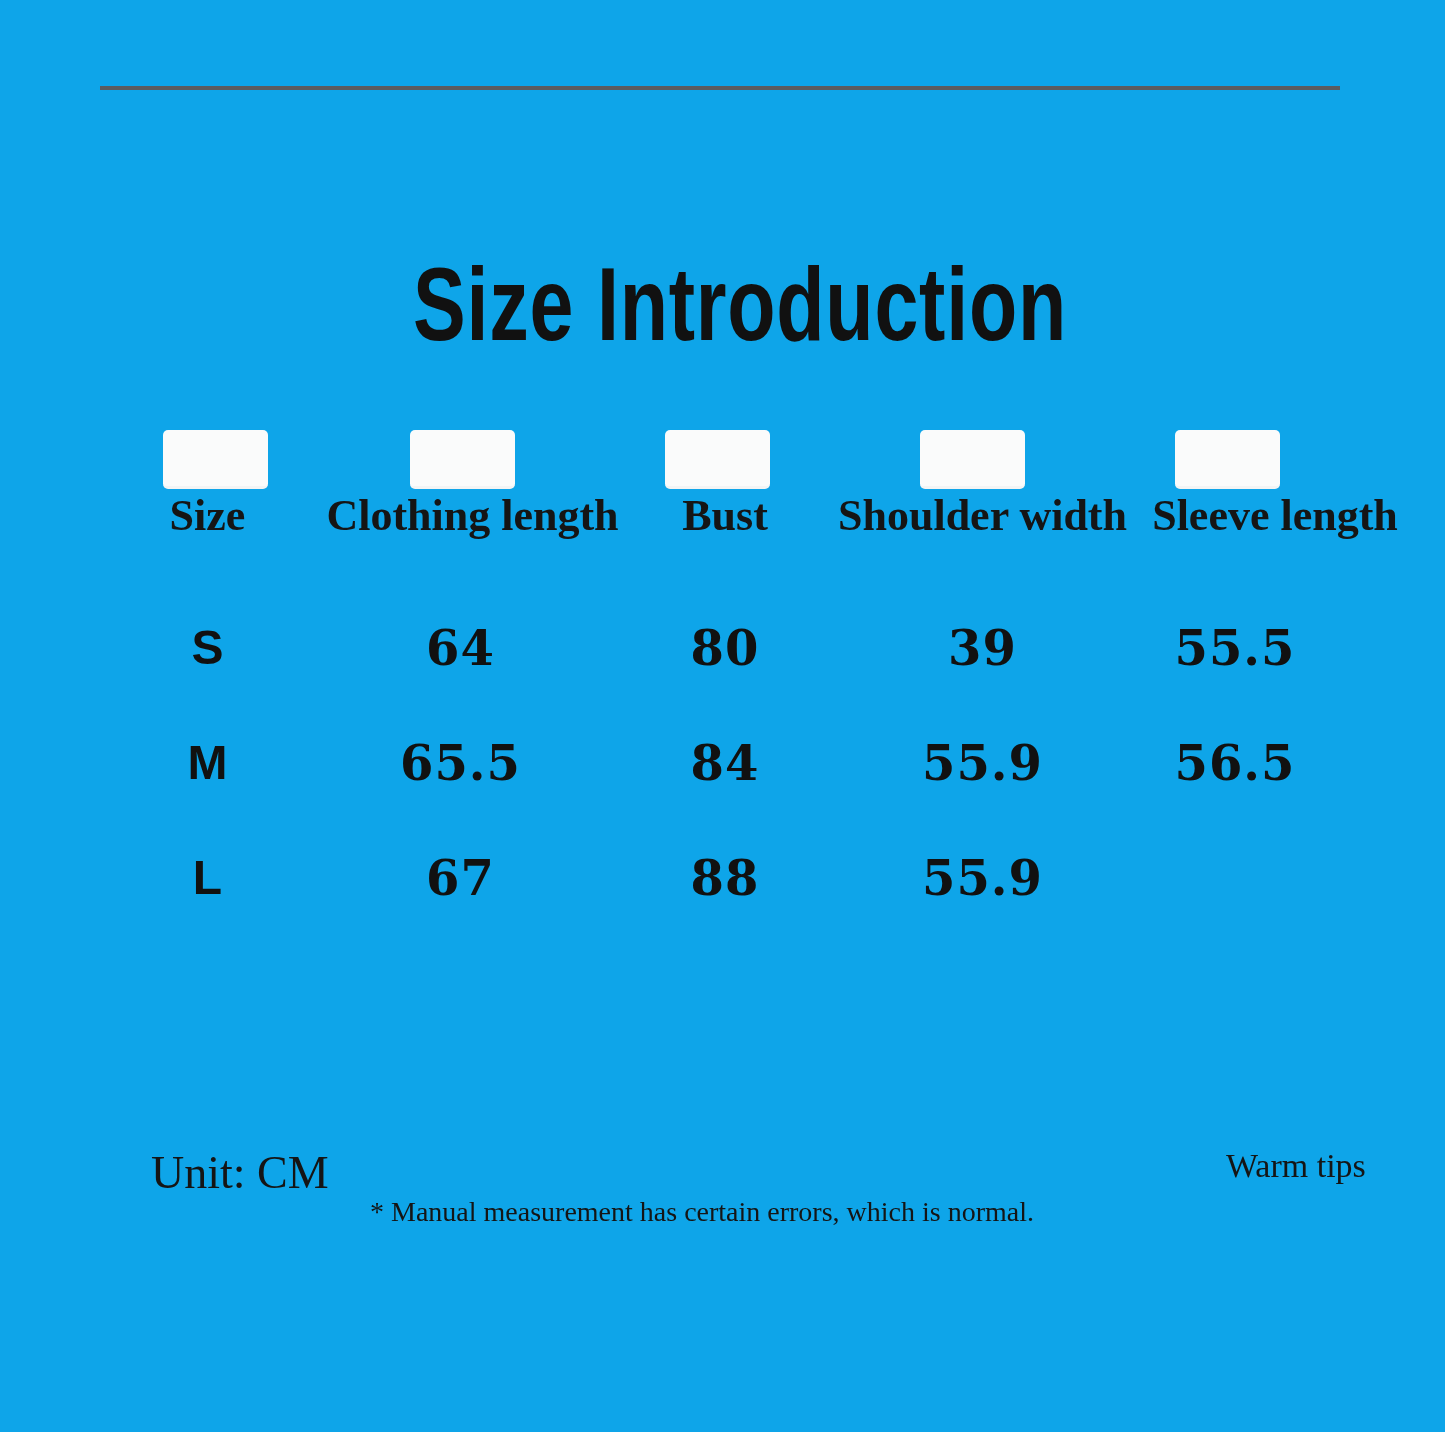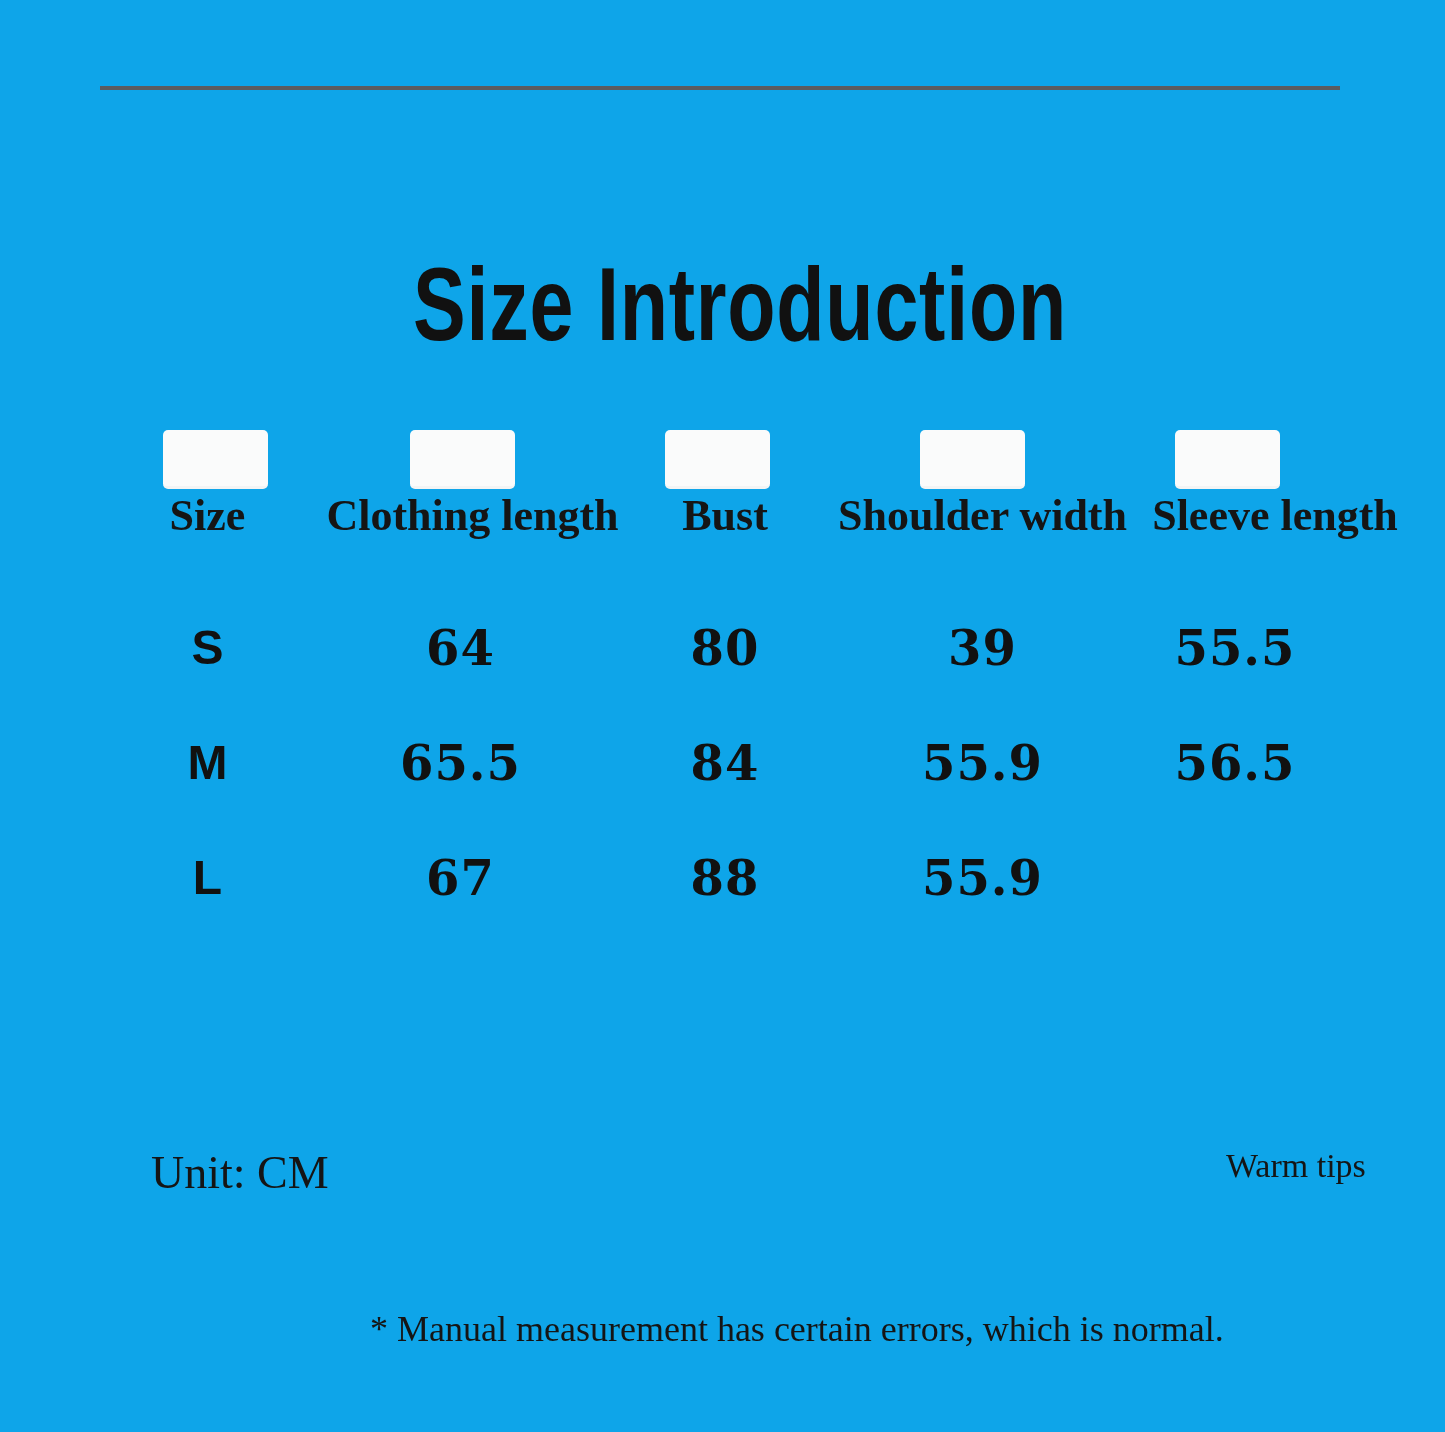--- a/index.html
+++ b/index.html
@@ -99,22 +99,22 @@
   }
   .warm-tips {
     position: absolute;
     left: 1226px; top: 1146px;
     font-size: 34px;
     line-height: 1.2;
     white-space: nowrap;
   }
   .note {
     position: absolute;
-    left: 370px; top: 1308px;
-    font-size: 36px;
+    left: 370px; top: 1195px;
+    font-size: 28px;
     line-height: 1.2;
     white-space: nowrap;
     text-align: right;
   }
 </style>
 </head>
 <body>
 
 <div class="sheet">
 

